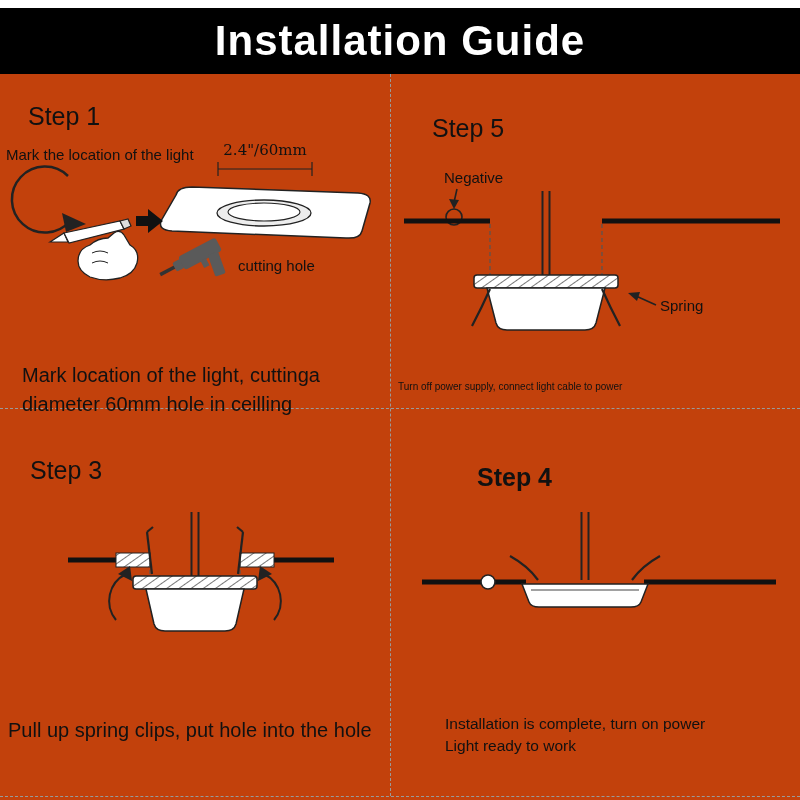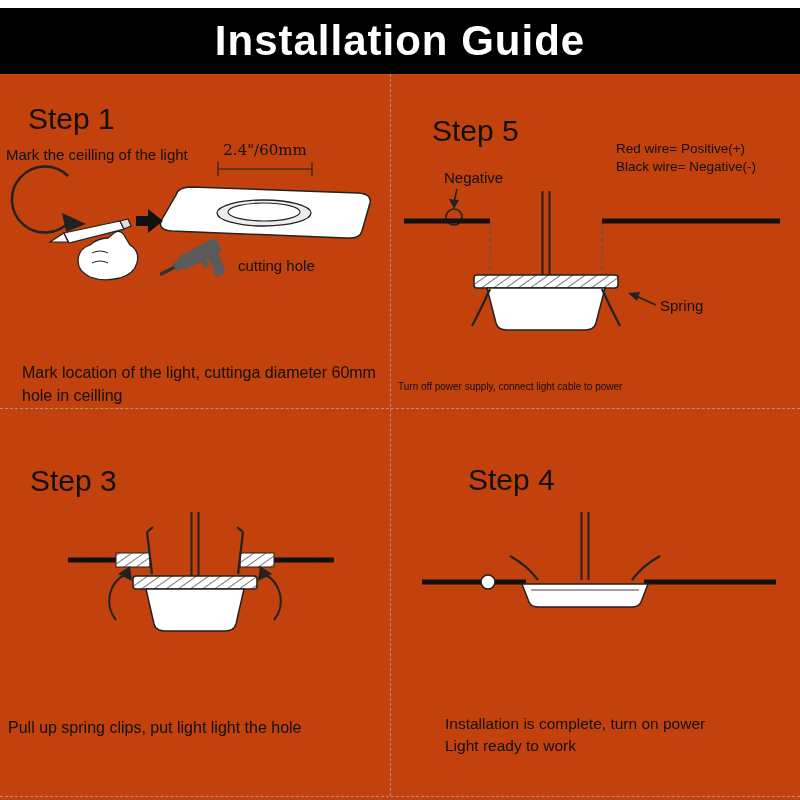--- a/index.html
+++ b/index.html
@@ -6,23 +6,23 @@
   #page{position:relative;width:800px;height:800px;background:#c2410c;overflow:hidden;
         font-family:"Liberation Sans",sans-serif;color:#111;margin-top:8px;}
   .header{position:absolute;left:0;top:0;width:800px;height:66px;background:#000;
           display:flex;align-items:center;justify-content:center;}
   .header h1{margin:0;color:#fff;font-size:42px;font-weight:800;letter-spacing:1px;}
   .quad{position:absolute;}
   #quad1{left:0;top:66px;width:390px;height:334px;}
   #quad2{left:390px;top:66px;width:410px;height:334px;}
   #quad3{left:0;top:400px;width:390px;height:390px;}
   #quad4{left:390px;top:400px;width:410px;height:390px;}
-  .step-title{position:absolute;font-size:30px;font-weight:500;color:#111;}
+  .step-title{position:absolute;font-size:25px;font-weight:500;color:#111;}
   .note{position:absolute;font-size:15px;color:#111;}
-  .caption{position:absolute;font-size:16px;line-height:1.45;color:#111;}
+  .caption{position:absolute;font-size:20px;line-height:1.45;color:#111;}
   .divider-h{position:absolute;left:0;width:800px;height:0;border-top:1px dashed #9a9a9a;}
   .divider-v{position:absolute;width:0;border-left:1px dashed #9a9a9a;}
   svg{position:absolute;overflow:visible;}
   svg text{font-family:"Liberation Sans",sans-serif;fill:#111;}
   .dimtext{font-family:"DejaVu Serif",serif;}
 </style>
 </head>
 <body>
 
 <div id="page">
@@ -30,21 +30,21 @@
   <div class="header">
     <h1>Installation Guide</h1>
   </div>
 
   <div class="divider-h" style="top:400px;"></div>
   <div class="divider-h" style="top:788px;"></div>
   <div class="divider-v" style="left:390px;top:66px;height:722px;"></div>
 
   <div class="quad" id="quad1">
     <div class="step-title" style="left:28px;top:28px;">Step 1</div>
-    <div class="note" style="left:6px;top:72px;">Mark the ceilling of the light</div>
+    <div class="note" style="left:6px;top:72px;">Mark the location of the light</div>
 
     <svg width="390" height="232" viewBox="0 0 390 232" style="left:0;top:55px;">
 
       <text x="265" y="26" text-anchor="middle" font-size="15" class="dimtext">2.4"/60mm</text>
       <g stroke="#222" stroke-width="1.2">
         <line x1="218" y1="40" x2="312" y2="40"></line>
         <line x1="218" y1="33" x2="218" y2="47"></line>
         <line x1="312" y1="33" x2="312" y2="47"></line>
       </g>
 
@@ -79,24 +79,20 @@
       </g>
       <text x="238" y="142" font-size="15">cutting hole</text>
     </svg>
 
     <div class="caption" style="left:22px;top:287px;width:360px;">Mark location of the light, cuttinga diameter 60mm hole in ceilling</div>
   </div>
 
   <div class="quad" id="quad2">
     <div class="step-title" style="left:42px;top:40px;">Step 5</div>
 
-    <div class="note" style="left:226px;top:66px;font-size:13.5px;line-height:1.3;">
-      <div>Red wire= Positive(+)</div>
-      <div>Black wire= Negative(-)</div>
-    </div>
 
     <div class="note" style="left:54px;top:95px;">Negative</div>
 
     <svg width="410" height="185" viewBox="0 0 410 185" style="left:0;top:115px;">
       <defs>
         <pattern id="hatch2" patternUnits="userSpaceOnUse" width="7" height="7" patternTransform="rotate(55)">
           <rect width="7" height="7" fill="#fff"></rect>
           <line x1="0" y1="0" x2="0" y2="7" stroke="#555" stroke-width="1.6"></line>
         </pattern>
       </defs>
@@ -136,21 +132,21 @@
         <line x1="266" y1="116" x2="246" y2="107" stroke="#222" stroke-width="1.6"></line>
         <polygon points="238,104 250,103 247,112" fill="#222"></polygon>
       </g>
       <text x="270" y="122" font-size="15">Spring</text>
     </svg>
 
     <div class="caption" style="left:8px;top:306px;width:400px;font-size:10px;">Turn off power supply, connect light cable to power</div>
   </div>
 
   <div class="quad" id="quad3">
-    <div class="step-title" style="left:30px;top:56px;">Step 3</div>
+    <div class="step-title" style="left:30px;top:48px;">Step 3</div>
 
     <svg width="390" height="205" viewBox="0 0 390 205" style="left:0;top:100px;">
       <defs>
         <pattern id="hatch3" patternUnits="userSpaceOnUse" width="7" height="7" patternTransform="rotate(55)">
           <rect width="7" height="7" fill="#fff"></rect>
           <line x1="0" y1="0" x2="0" y2="7" stroke="#555" stroke-width="1.6"></line>
         </pattern>
       </defs>
 
       <g>
@@ -183,25 +179,25 @@
       </g>
 
       <g>
         <path d="M 116 112 A 30 30 0 0 1 126 66" fill="none" stroke="#222" stroke-width="2"></path>
         <polygon points="130,58 118,66 132,73" fill="#222"></polygon>
         <path d="M 274 112 A 30 30 0 0 0 264 66" fill="none" stroke="#222" stroke-width="2"></path>
         <polygon points="260,58 272,66 258,73" fill="#222"></polygon>
       </g>
     </svg>
 
-    <div class="caption" style="left:8px;top:308px;width:370px;">Pull up spring clips, put light light the hole</div>
+    <div class="caption" style="left:8px;top:308px;width:370px;">Pull up spring clips, put hole into the hole</div>
   </div>
 
   <div class="quad" id="quad4">
-    <div class="step-title" style="left:78px;top:55px;">Step 4</div>
+    <div class="step-title" style="left:87px;top:55px;font-weight:bold;">Step 4</div>
 
     <svg width="410" height="200" viewBox="0 0 410 200" style="left:0;top:98px;">
 
       <g stroke="#222" stroke-width="2">
         <line x1="191.5" y1="6" x2="191.5" y2="74"></line>
         <line x1="198.5" y1="6" x2="198.5" y2="74"></line>
       </g>
 
       <g stroke="#222" stroke-width="2.2" fill="none">
         <path d="M 148 74 Q 138 60 120 50"></path>

